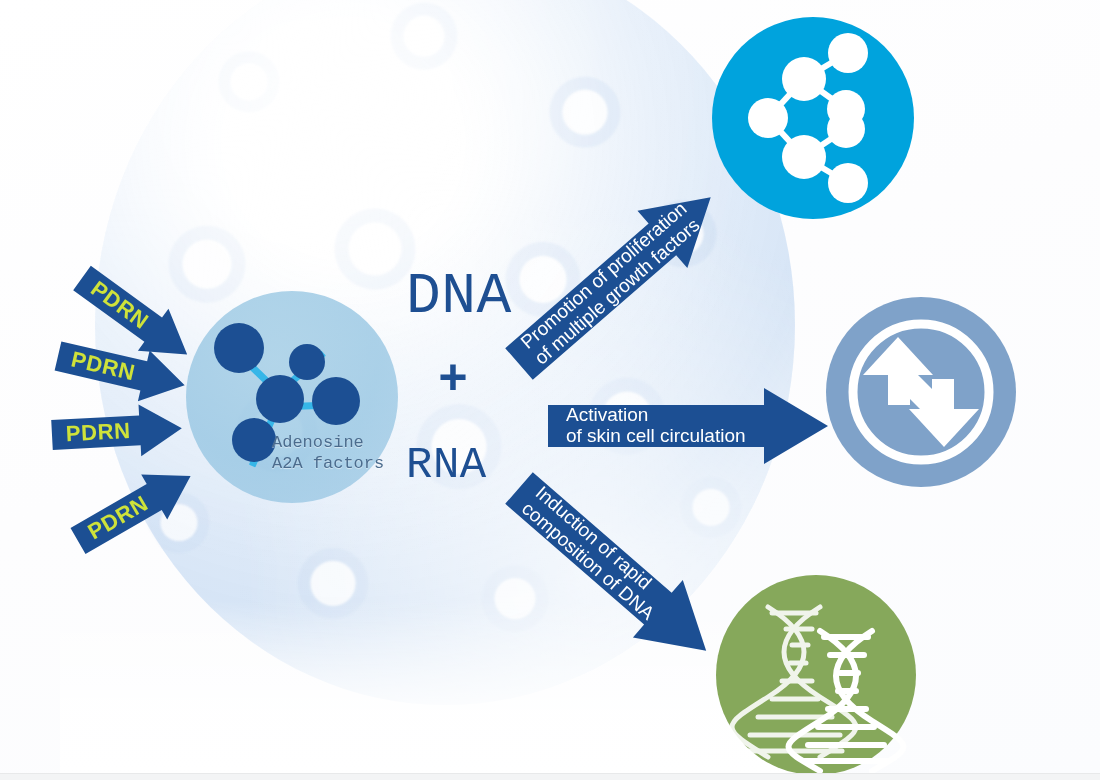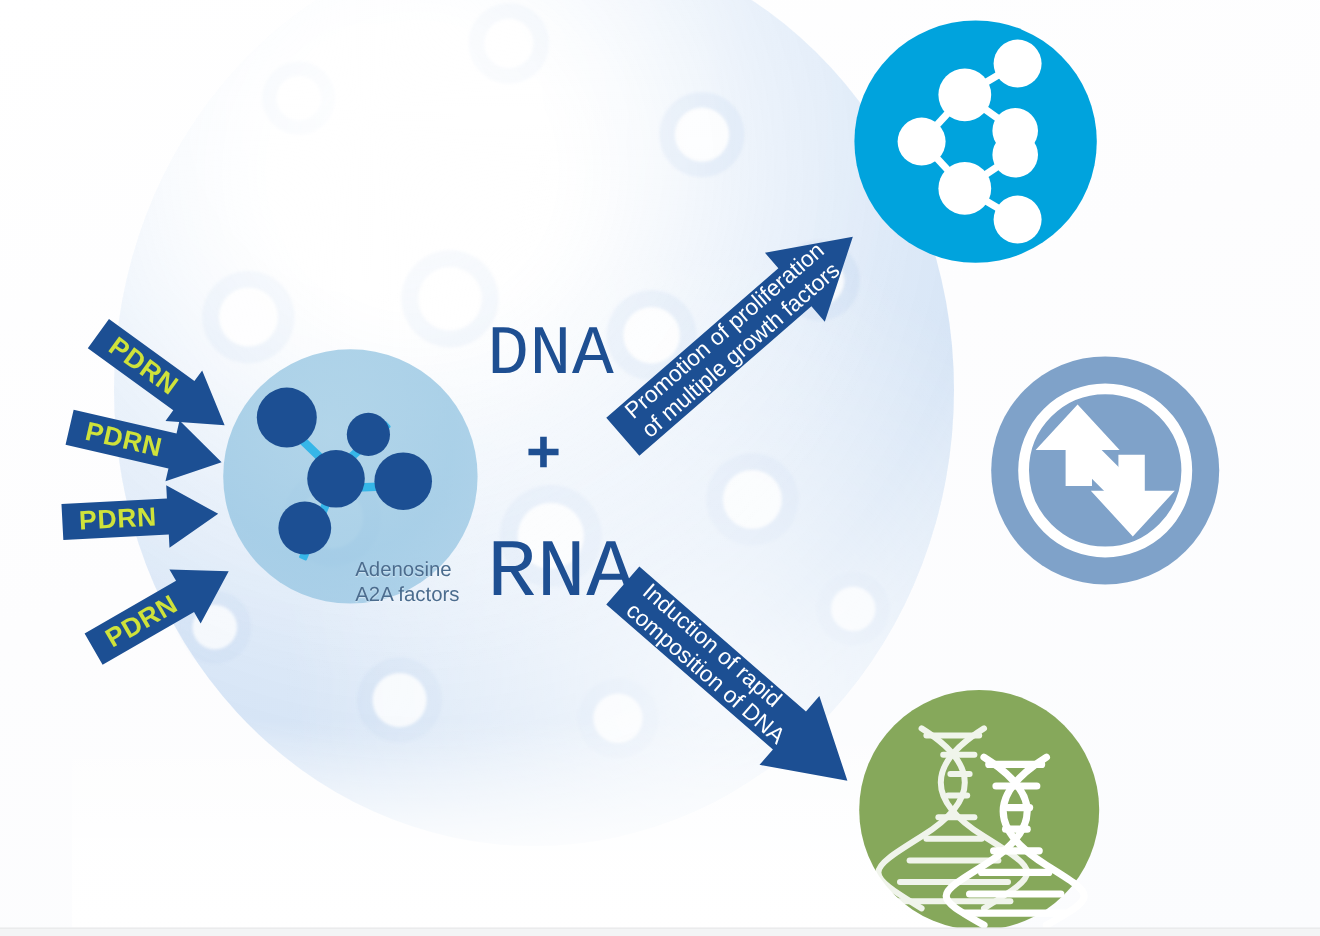--- a/index.html
+++ b/index.html
@@ -93,42 +93,41 @@
   }
   .receptor-link {
     position: absolute;
     height: 7px;
     background: #36b6e8;
     transform-origin: 0 50%;
     border-radius: 1px;
   }
   .receptor-label {
     position: absolute;
-    left: 296px;
+    left: 272px;
     top: 432px;
     width: 140px;
     color: #4b6c8e;
     font-size: 17px;
     line-height: 21px;
-    font-family: Liberation Sans, sans-serif;
+    font-family: Liberation Mono, monospace;
     text-shadow: 0 1px 1px rgba(255,255,255,0.55);
-    margin-top: 32px;
   }
 
   
   .center-text {
     position: absolute;
     color: #1e4f92;
     font-family: Liberation Mono, monospace;
     font-weight: 400;
     letter-spacing: 0.5px;
   }
   #dna-label  { left: 406px; top: 264px; font-size: 58px; }
   #plus-label { left: 438px; top: 352px; font-size: 50px; font-weight: 700; }
-  #rna-label  { left: 406px; top: 440px; font-size: 68px; }
+  #rna-label  { left: 406px; top: 440px; font-size: 44px; }
 
   
   .pdrn-arrow {
     position: absolute;
     transform-origin: 0 50%;
   }
   .pdrn-arrow svg { display: block; overflow: visible; }
   .pdrn-text {
     fill: #cfe23a;
     font-family: "Liberation Sans", sans-serif;
@@ -227,20 +226,27 @@
   </div>
 
   <div class="out-arrow" style="left:519px; top:326px; transform:rotate(-41deg);">
     <svg width="254" height="76" viewBox="0 0 254 76">
       <path d="M0 17 L190 17 L190 0 L254 38 L190 76 L190 59 L0 59 Z" fill="#1c4f93"></path>
       <text class="out-text" x="16" y="33" style="fill: rgb(255, 255, 255);">Promotion of proliferation</text>
       <text class="out-text" x="16" y="54" style="fill: rgb(255, 255, 255);">of multiple growth factors</text>
     </svg>
   </div>
 
+  <div class="out-arrow" style="left:548px; top:388px; transform:rotate(0deg);">
+    <svg width="280" height="76" viewBox="0 0 280 76">
+      <path d="M0 17 L216 17 L216 0 L280 38 L216 76 L216 59 L0 59 Z" fill="#1c4f93"></path>
+      <text class="out-text" x="18" y="33" style="fill: rgb(255, 255, 255);">Activation</text>
+      <text class="out-text" x="18" y="54" style="fill: rgb(255, 255, 255);">of skin cell circulation</text>
+    </svg>
+  </div>
 
   <div class="out-arrow" style="left:519px; top:450px; transform:rotate(41deg);">
     <svg width="248" height="76" viewBox="0 0 248 76">
       <path d="M0 17 L184 17 L184 0 L248 38 L184 76 L184 59 L0 59 Z" fill="#1c4f93"></path>
       <text class="out-text" x="16" y="33" style="fill: rgb(255, 255, 255);">Induction of rapid</text>
       <text class="out-text" x="16" y="54" style="fill: rgb(255, 255, 255);">composition of DNA</text>
     </svg>
   </div>
 
   <div id="icon-growth-factors" class="icon-circle" style="background: rgb(0, 163, 221);">

